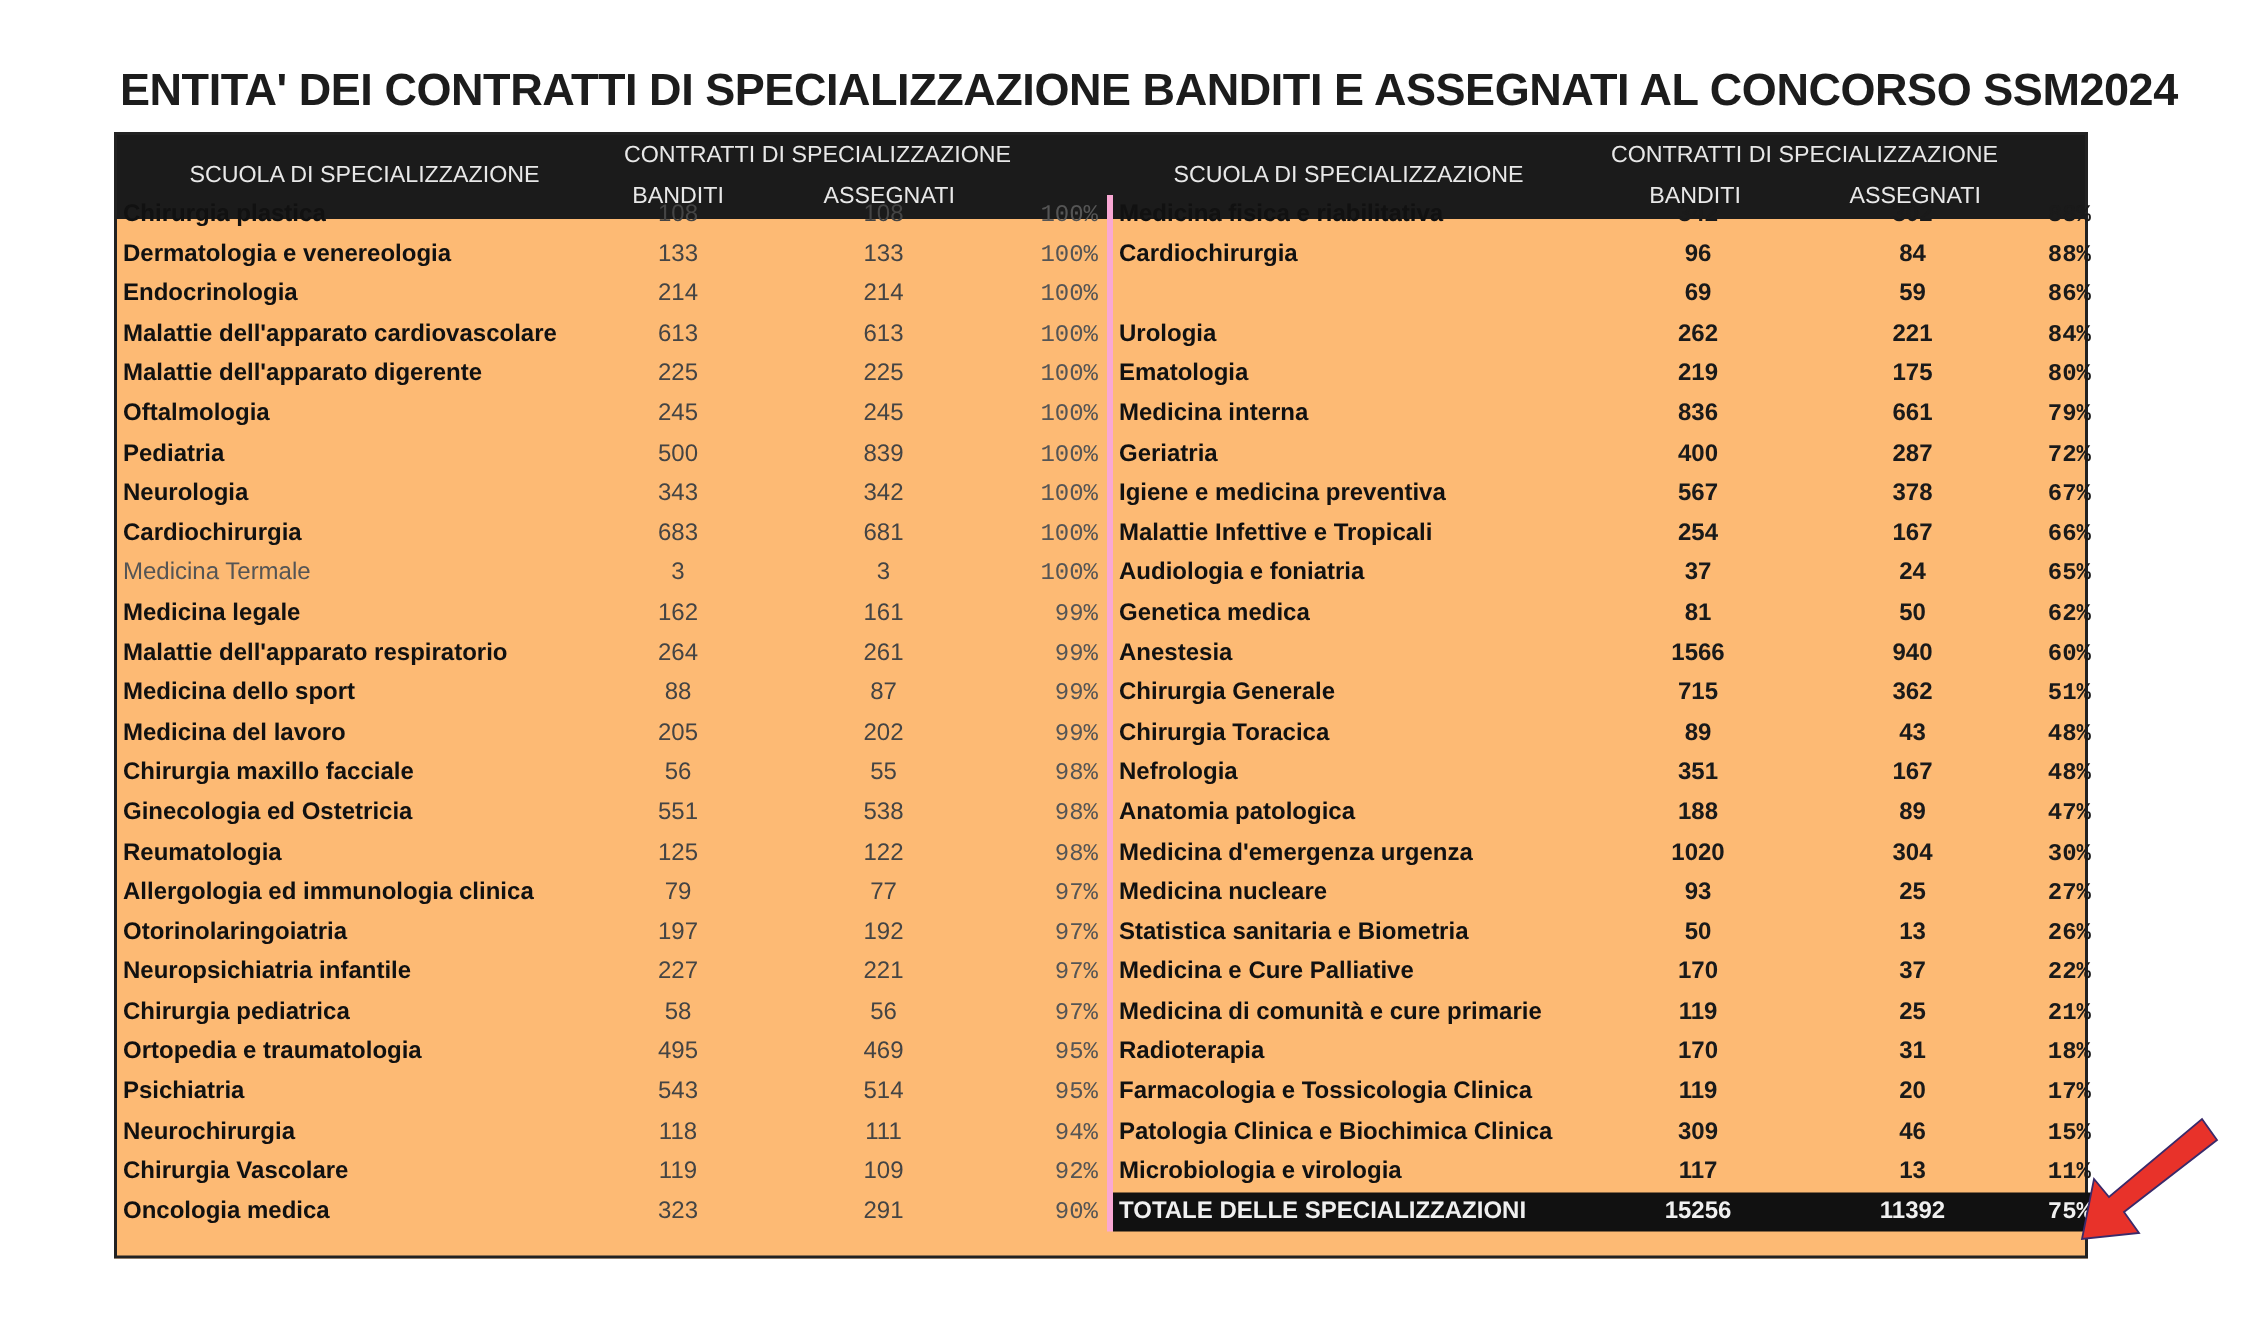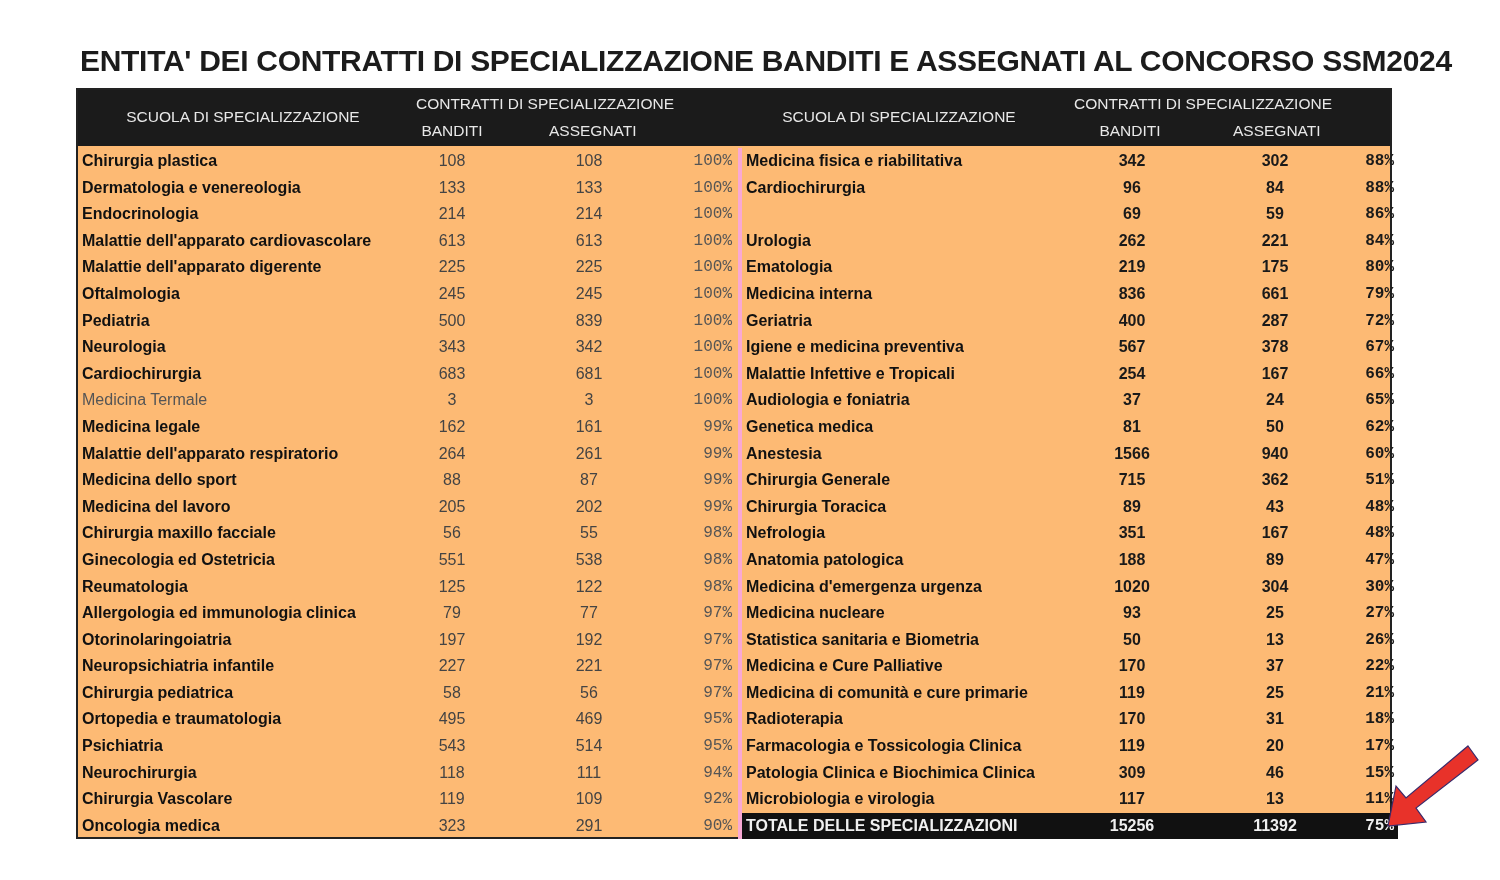--- a/index.html
+++ b/index.html
@@ -5,21 +5,21 @@
     html, body { margin: 0; padding: 0; background: #ffffff; }
     body { width: 1500px; height: 880px; position: relative; overflow: hidden;
            font-family: "Liberation Sans", sans-serif; color: #1a1a1a; }
     .title { position: absolute; left: 80px; top: 44px; width: 1300px;
              font-size: 30px; font-weight: bold; letter-spacing: -0.3px; color: #1c1c1c;
              white-space: nowrap; }
     .table-wrap { position: absolute; left: 66px; top: 88px; width: 1316px; height: 751px;
                   border: 2px solid #222; box-sizing: border-box; background: #fdba74; margin-left: 10px; }
     .header { position: absolute; left: 0; top: 0; width: 1312px; height: 56px; background: #1b1b1b; color: #e8e8e8; }
     .hcell { position: absolute; font-size: 15.5px; text-align: center; white-space: nowrap; }
-    .half { position: absolute; top: 58px; width: 656px; }
+    .half { position: absolute; top: 40px; width: 656px; }
     .half.left { left: 0; }
     .half.right { left: 660px; border-left: 4px solid #f9a8d4; }
     .row { position: relative; height: 26.6px; line-height: 26.6px; font-size: 16px; white-space: nowrap; }
     .row .name { position: absolute; left: 4px; font-weight: bold; color: #111; }
     .row .name.light { font-weight: normal; color: #555; }
     .row .ban, .row .ass { position: absolute; width: 80px; text-align: center; }
     .row .pct { position: absolute; right: 2px; text-align: right; font-family: Liberation Mono, monospace; }
     .half.left .ban { left: 334px; color: #444; }
     .half.left .ass { left: 471px; color: #444; }
     .half.left .pct { color: #555; }

